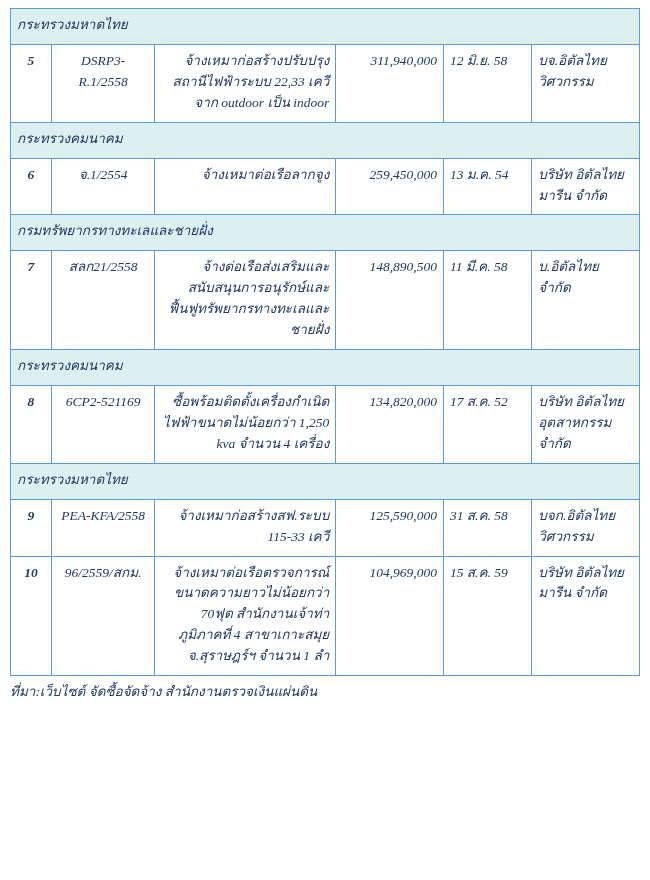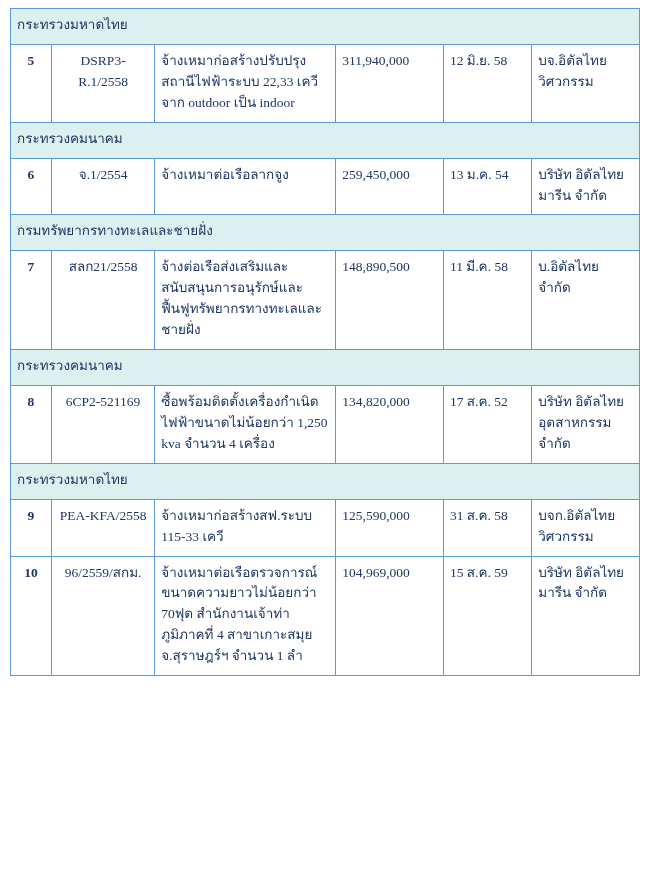--- a/index.html
+++ b/index.html
@@ -12,20 +12,21 @@
     background: #ffffff;
     font-family: "Liberation Serif", serif;
     color: #1f3864;
   }
   .page {
     width: 650px;
     height: 877px;
     position: relative;
     box-sizing: border-box;
     padding: 8px 10px 0 10px;
+    font-style: italic;
   }
   table.doc-table {
     border-collapse: collapse;
     width: 630px;
     table-layout: fixed;
   }
   table.doc-table td {
     border: 1px solid #5b9bd5;
     vertical-align: top;
     padding: 6px 6px 8px 6px;
@@ -44,25 +45,25 @@
     width: 38px;
     text-align: center;
     font-weight: bold;
   }
   td.c-ref {
     width: 96px;
     text-align: center;
   }
   td.c-desc {
     width: 168px;
-    text-align: left;
+    text-align: right;
   }
   td.c-amount {
     width: 100px;
-    text-align: left;
+    text-align: right;
   }
   td.c-date {
     width: 82px;
   }
   td.c-vendor {
     width: 100px;
     text-align: left;
     margin-top: 28px;
   }
   .footnote {
@@ -152,13 +153,14 @@
         <td class="c-ref">96/2559/สกม.</td>
         <td class="c-desc">จ้างเหมาต่อเรือตรวจการณ์ขนาดความยาวไม่น้อยกว่า 70ฟุต สำนักงานเจ้าท่าภูมิภาคที่ 4 สาขาเกาะสมุย จ.สุราษฎร์ฯ จำนวน 1 ลำ</td>
         <td class="c-amount">104,969,000</td>
         <td class="c-date">15 ส.ค. 59</td>
         <td class="c-vendor">บริษัท อิตัลไทย มารีน จำกัด</td>
       </tr>
 
     </tbody>
   </table>
 
+  <div class="footnote">ที่มา:เว็บไซต์ จัดซื้อจัดจ้าง สำนักงานตรวจเงินแผ่นดิน</div>
 </div>
 
 </body></html>

